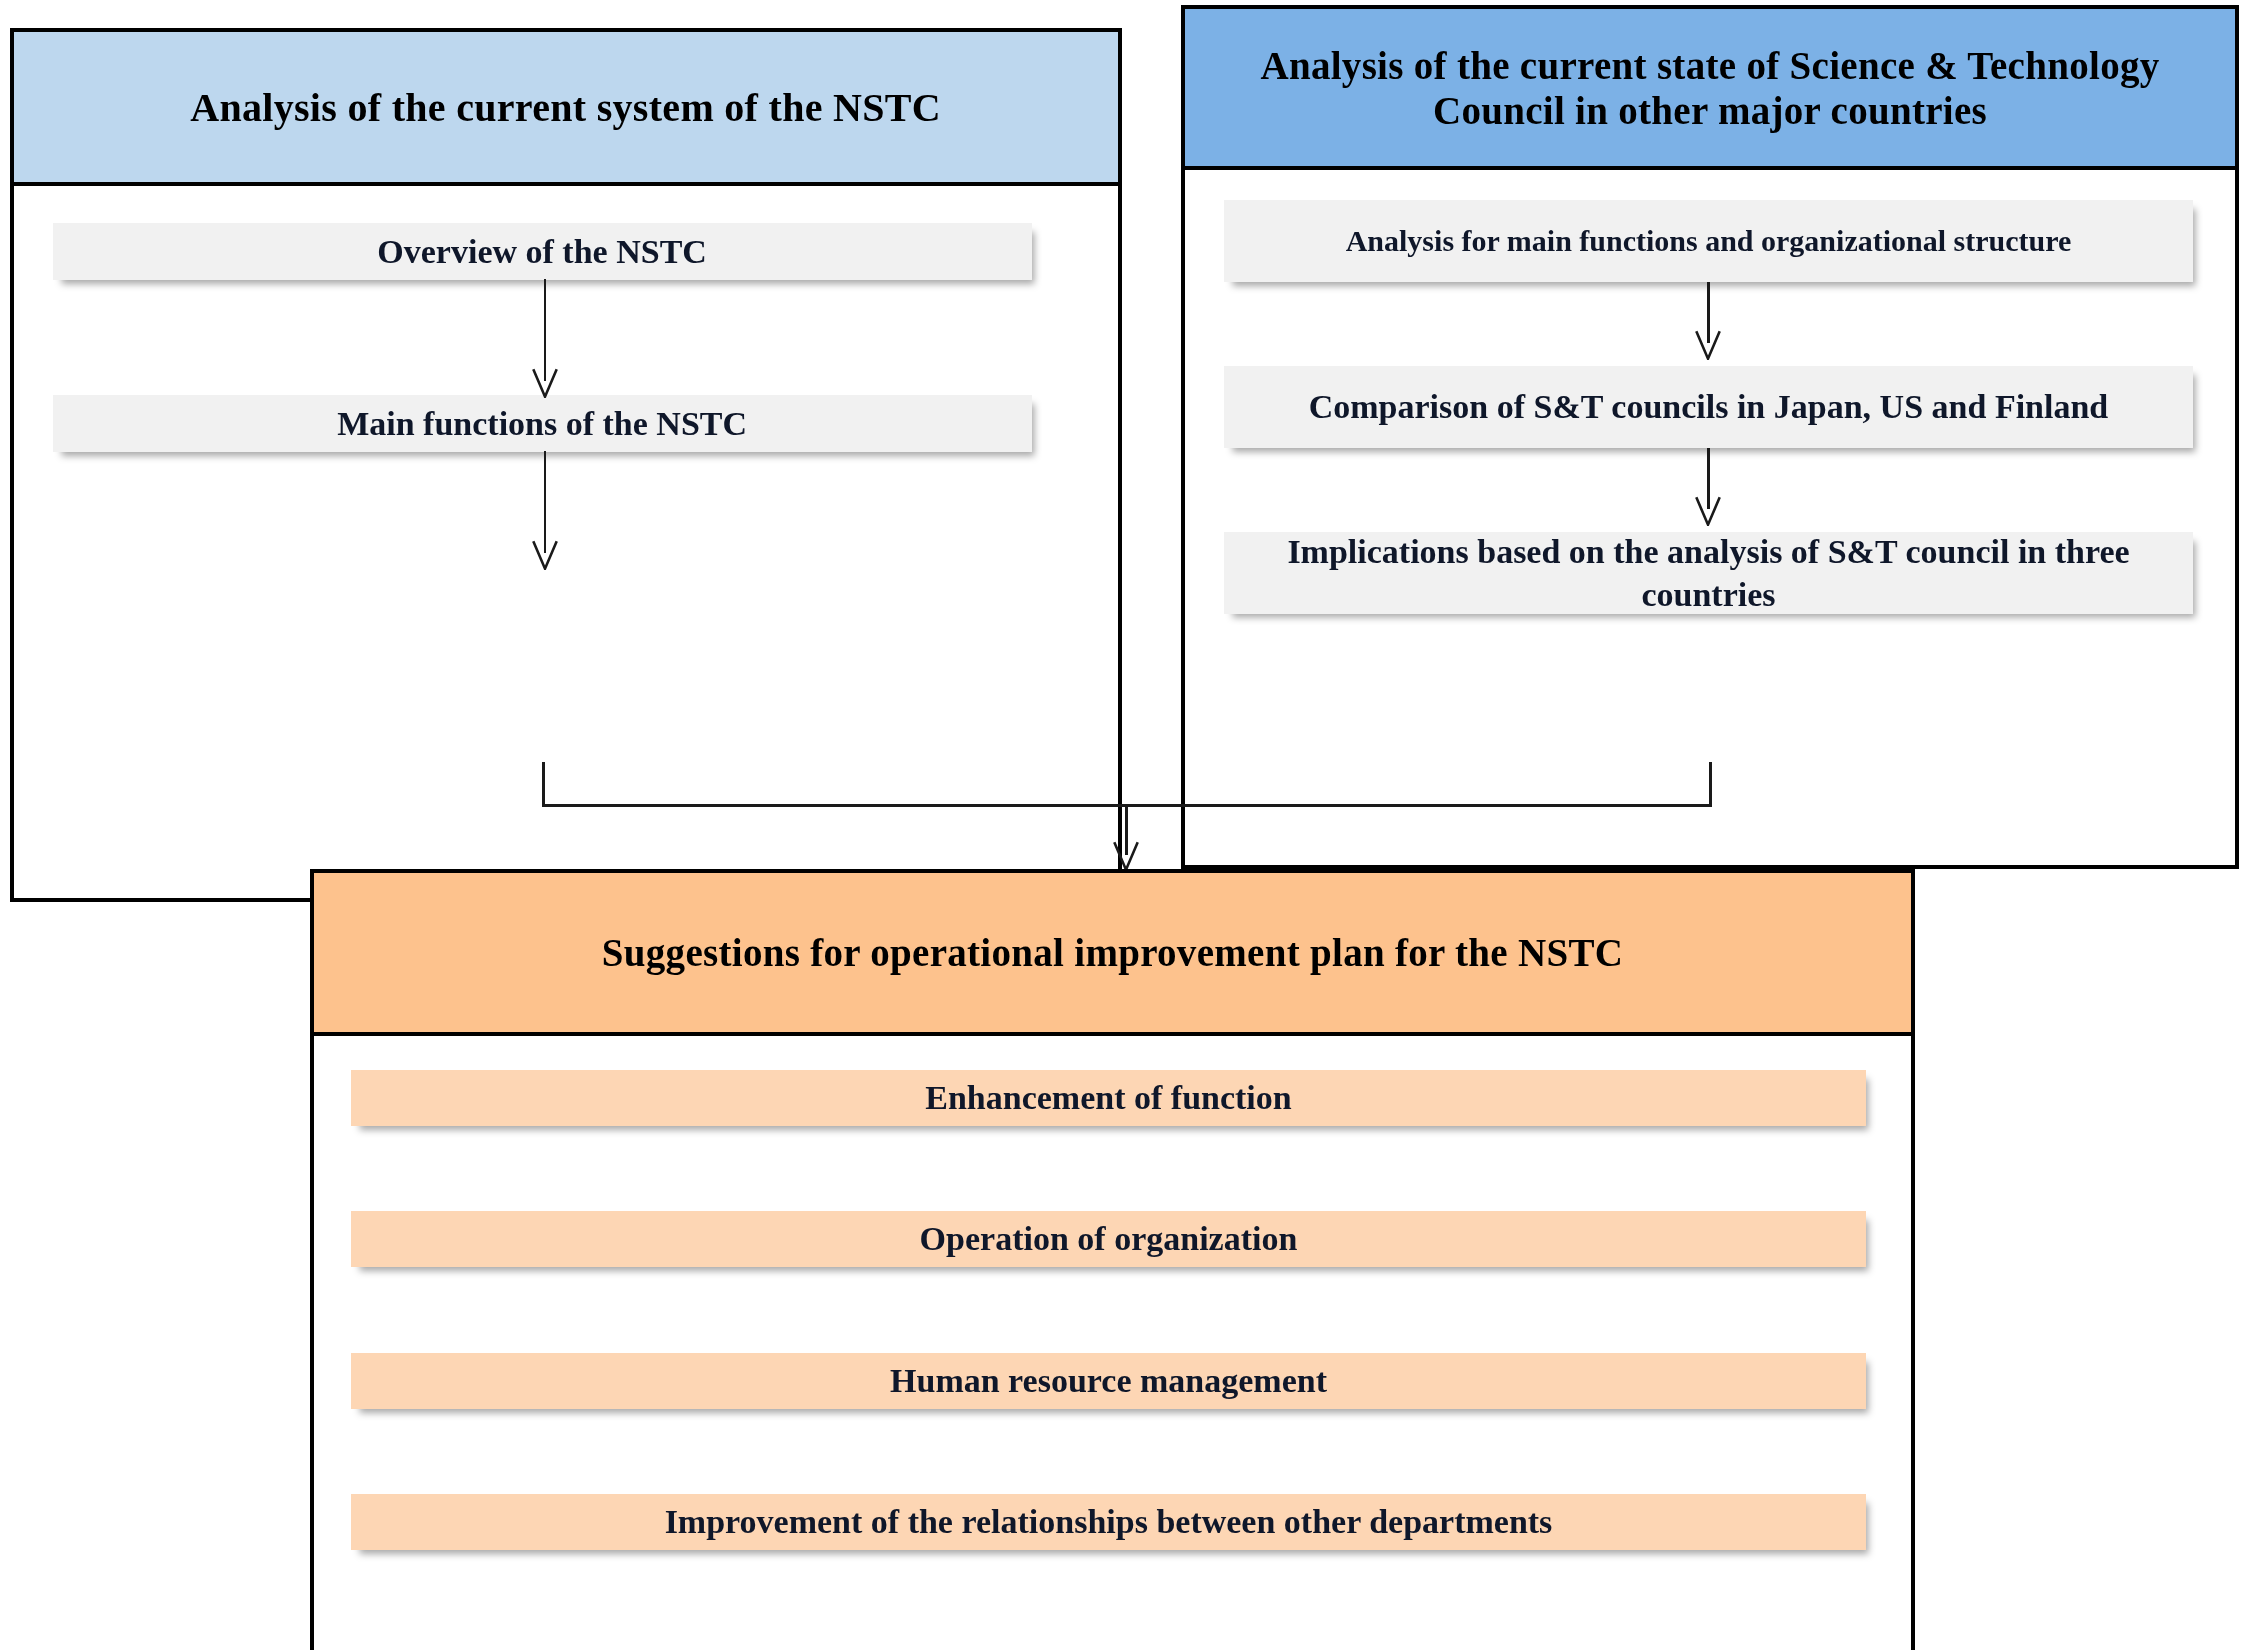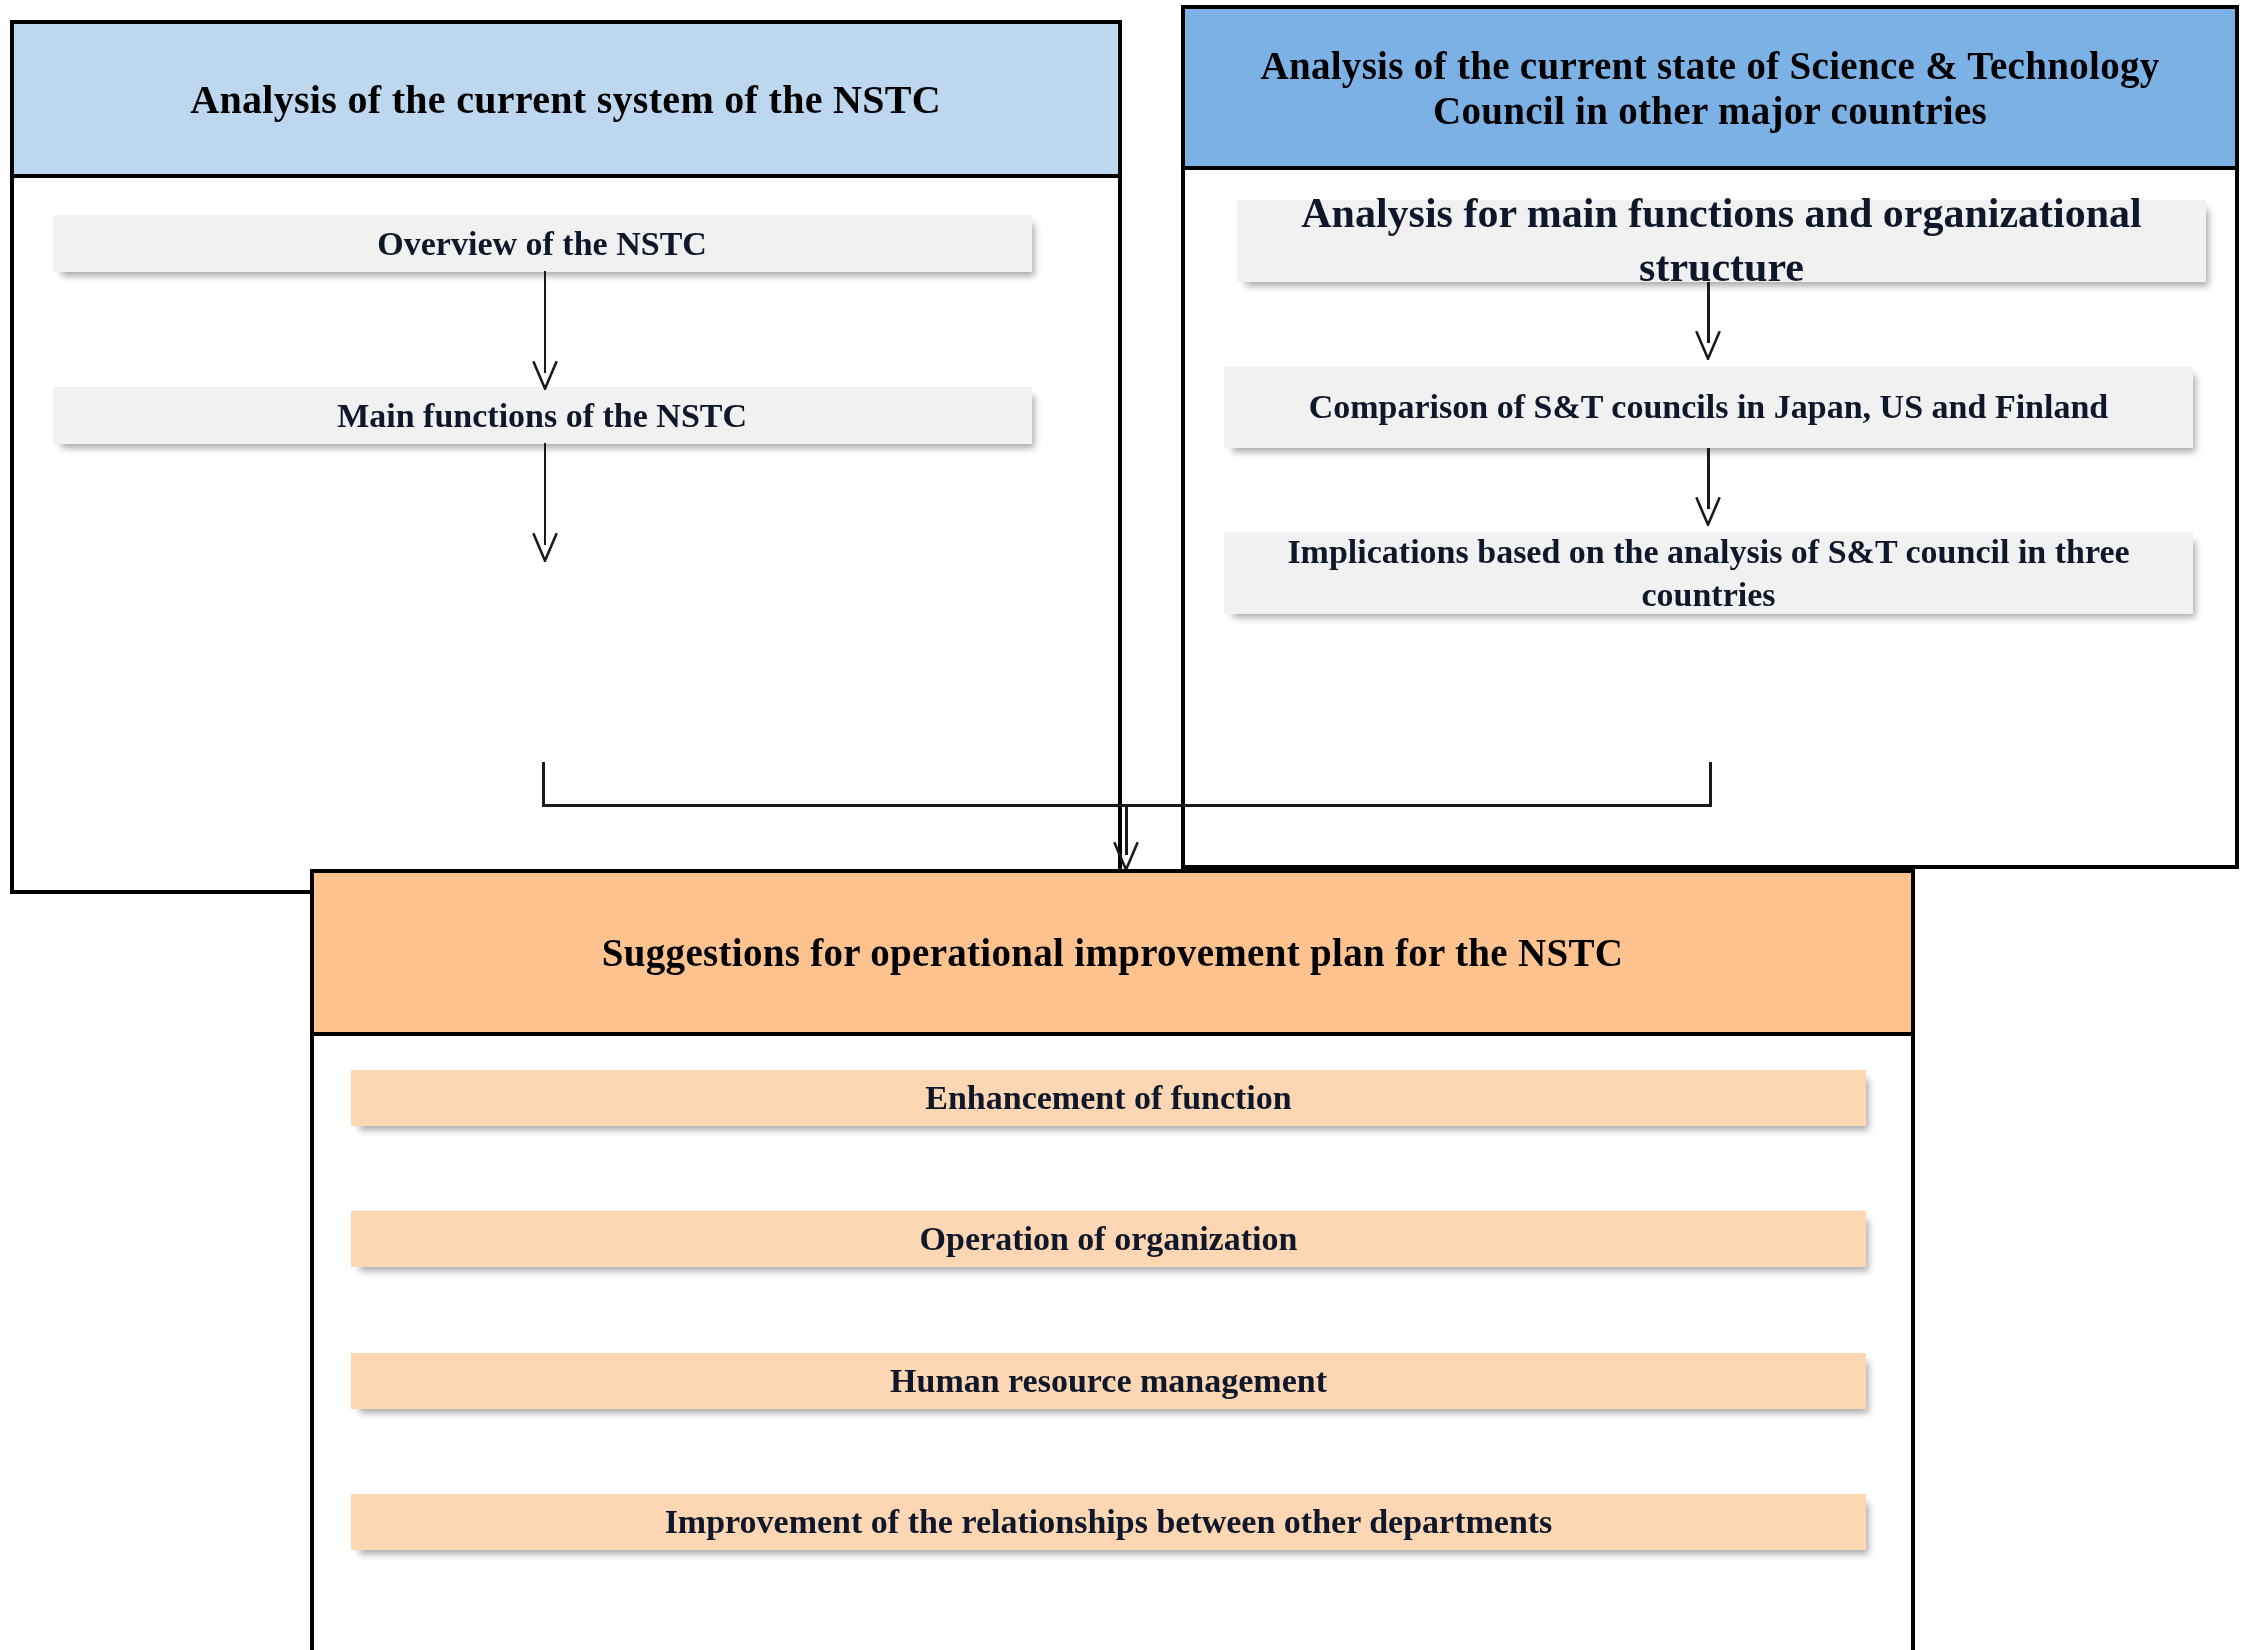--- a/index.html
+++ b/index.html
@@ -76,21 +76,21 @@
     background: #1a1a1a;
     height: 2.6px;
   }
   .arrow-head {
     position: absolute;
     width: 0;
     height: 0;
   }
 
   
-  #panel-left   { left: 9.6px;  top: 20px;  width: 1112px; height: 874px; }
+  #panel-left   { left: 9.6px;  top: 28px;  width: 1112px; height: 874px; }
   #panel-left  .panel-header { height: 154px; background: #BDD7EE; font-size: 40px; }
   #panel-left  .panel-body   { top: 154px; }
 
   #panel-right  { left: 1181px; top: 5.1px;  width: 1058px; height: 864px; }
   #panel-right .panel-header { height: 161px; background: #7CB1E6; font-size: 39px; }
   #panel-right .panel-body   { top: 161px; }
 
   #panel-bottom { left: 310px; top: 869px; width: 1605px; height: 908px; }
   #panel-bottom .panel-header { height: 163px; background: #FDC28D; font-size: 39px; }
   #panel-bottom .panel-body   { top: 163px; }
@@ -114,21 +114,21 @@
       <div class="vline" style="left:530px; top:265px; height:102px;"></div>
       <svg class="arrow-head" style="left:518px; top:354px; width:26px; height:30px;" viewBox="0 0 40 46">
         <path d="M2 2 L20 44 L38 2" fill="none" stroke="#1a1a1a" stroke-width="4"></path>
       </svg>
     </div>
   </div>
 
   <div class="panel" id="panel-right">
     <div class="panel-header">Analysis  of the current  state of Science &amp; Technology Council  in other major countries</div>
     <div class="panel-body">
-      <div class="item-box item-gray" style="left:52px; top:30px; width:969px; height:82px; font-size:42px;">Analysis  for main  functions  and organizational  structure</div>
+      <div class="item-box item-gray" style="left:39px; top:30px; width:969px; height:82px; font-size:30px;">Analysis  for main  functions  and organizational  structure</div>
       <div class="item-box item-gray" style="left:39px; top:196px; width:969px; height:82px; font-size:34px;">Comparison  of S&amp;T councils  in Japan, US and Finland</div>
       <div class="item-box item-gray" style="left:39px; top:362px; width:969px; height:82px; font-size:34px;">Implications  based on the analysis  of S&amp;T council in three countries</div>
 
       <div class="vline" style="left:522px; top:112px; height:61px;"></div>
       <svg class="arrow-head" style="left:510px; top:160px; width:26px; height:30px;" viewBox="0 0 40 46">
         <path d="M2 2 L20 44 L38 2" fill="none" stroke="#1a1a1a" stroke-width="4"></path>
       </svg>
 
       <div class="vline" style="left:522px; top:278px; height:61px;"></div>
       <svg class="arrow-head" style="left:510px; top:326px; width:26px; height:30px;" viewBox="0 0 40 46">

